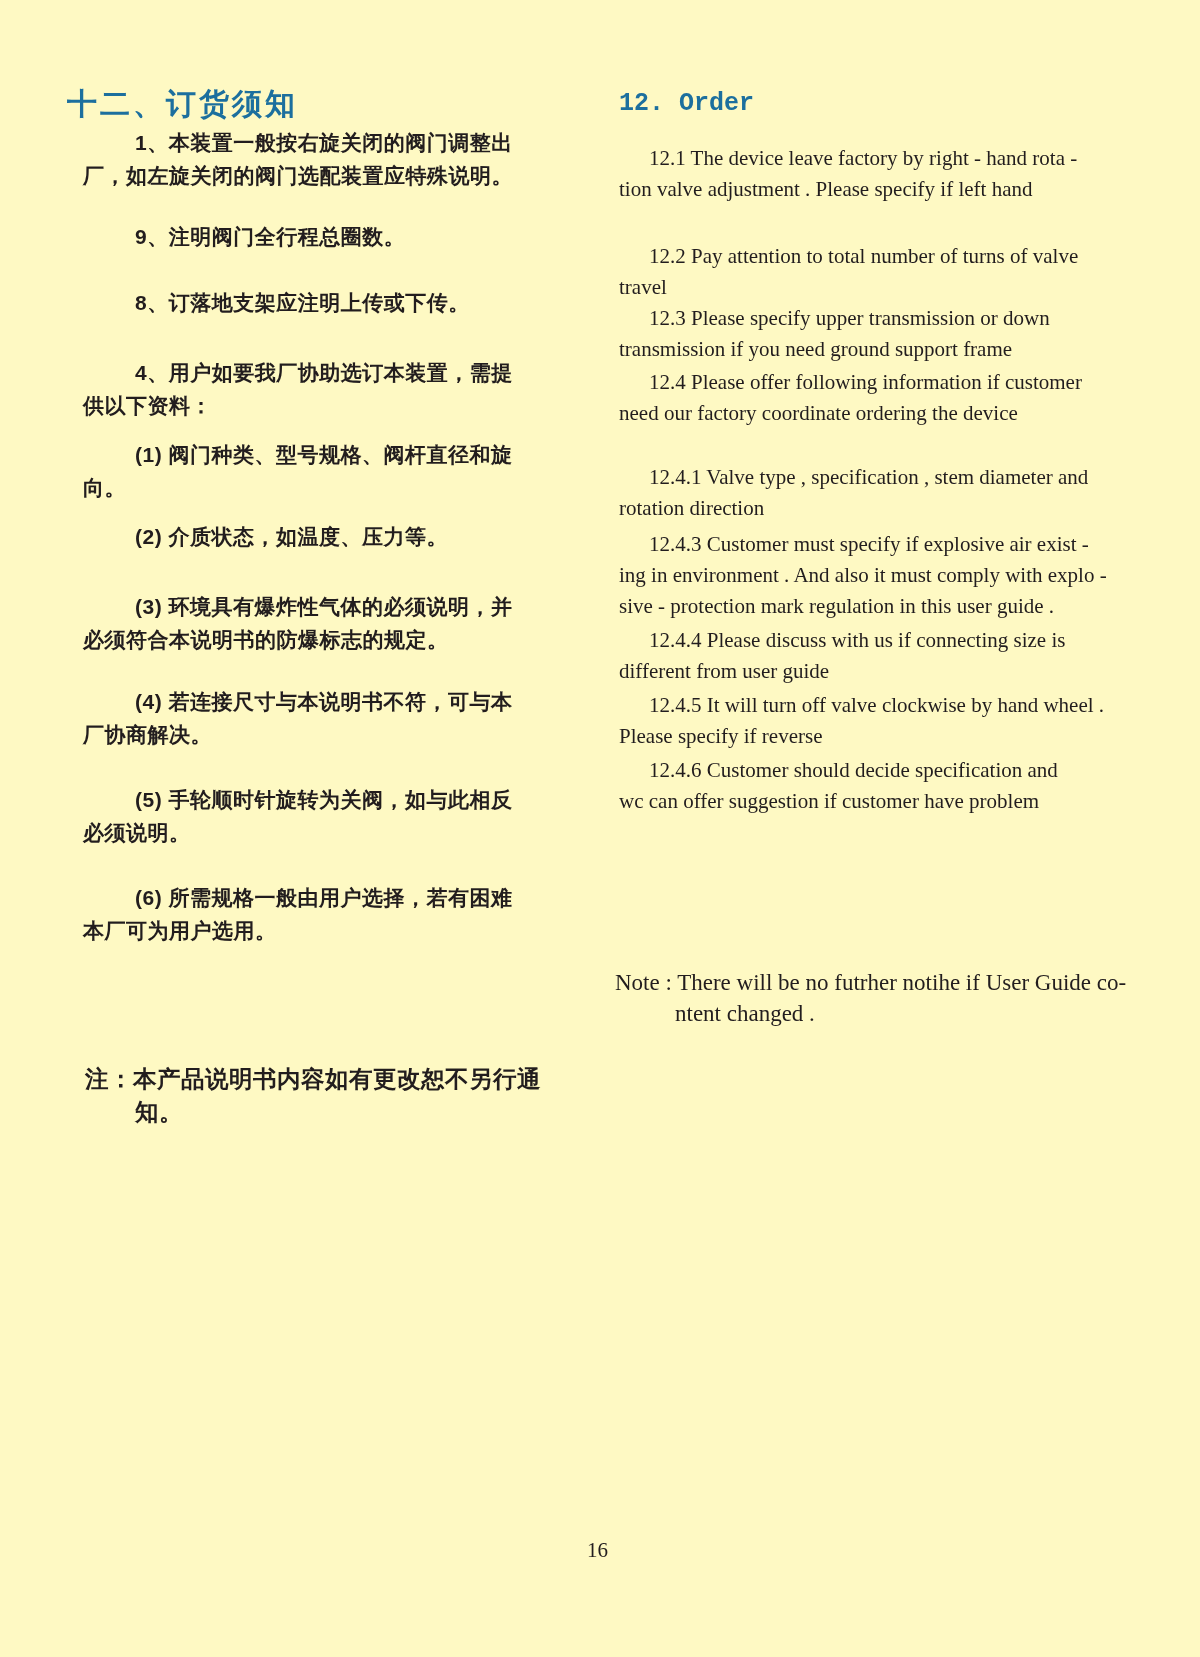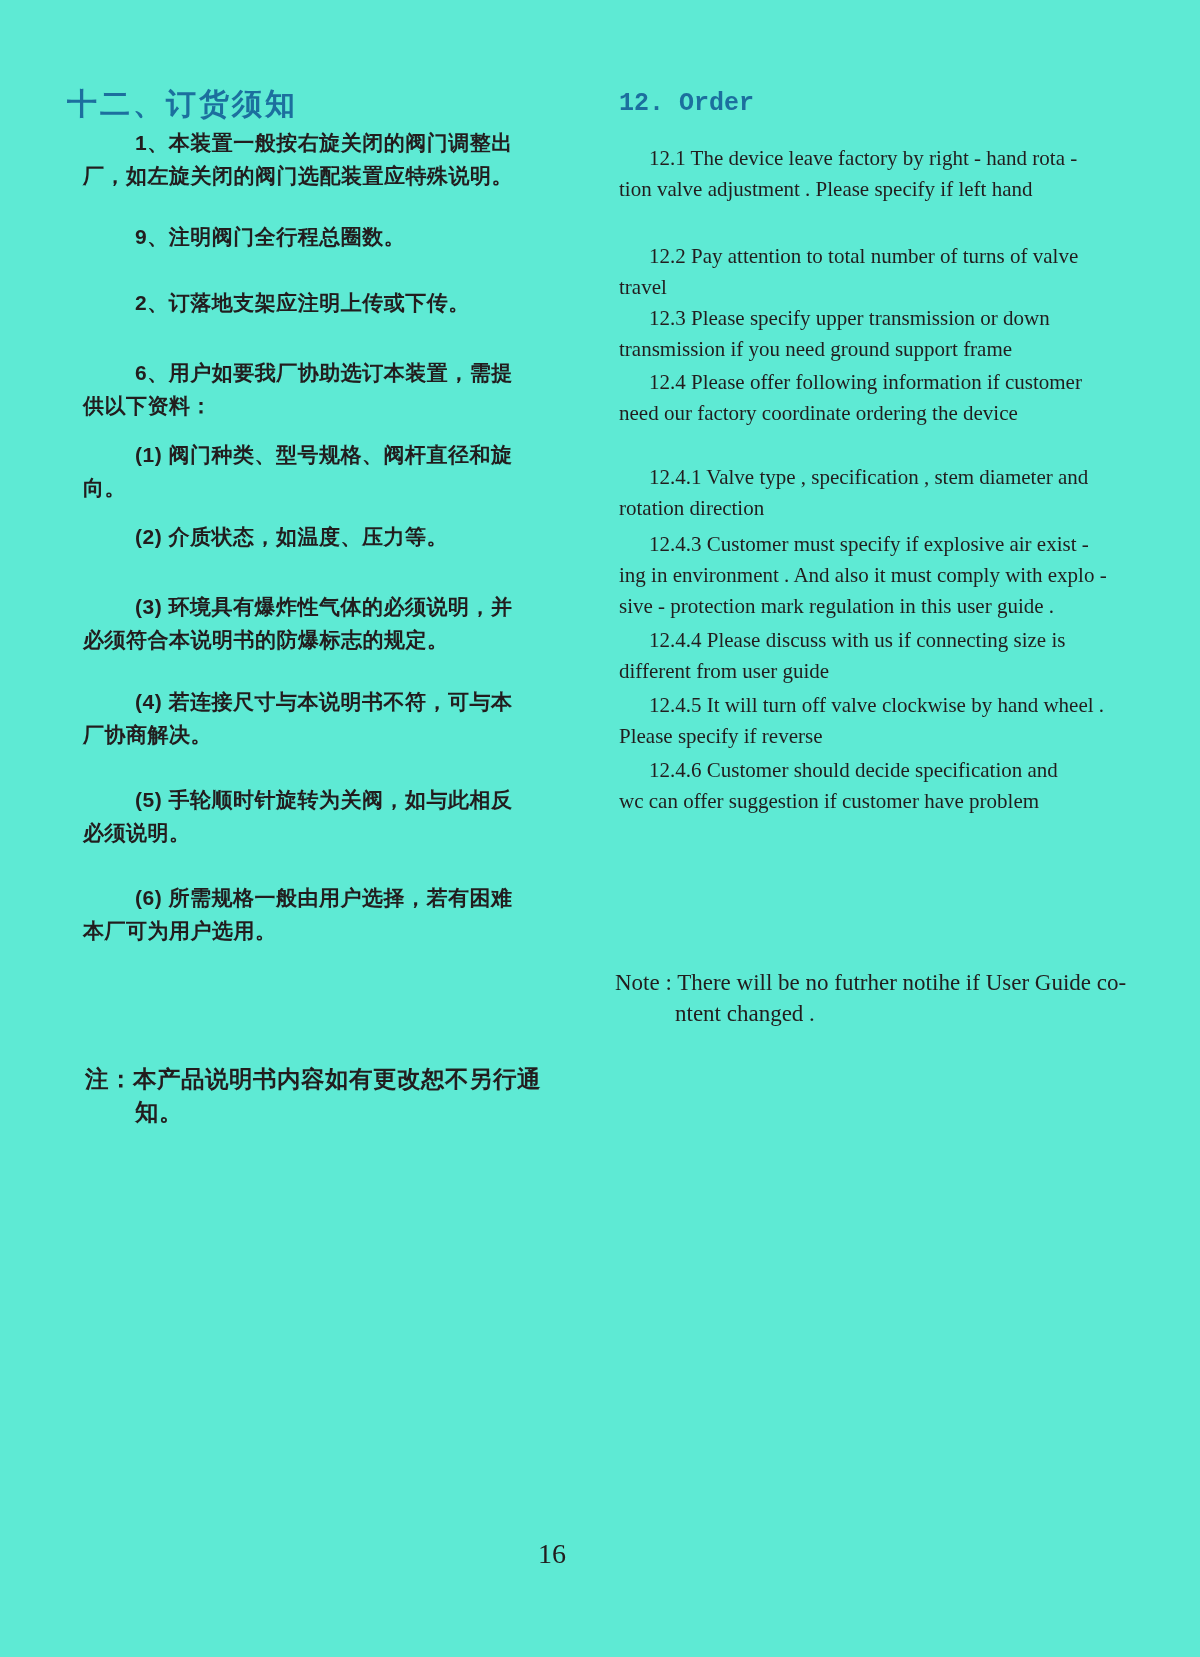--- a/index.html
+++ b/index.html
@@ -1,20 +1,20 @@
 <!DOCTYPE html>
 <html><head>
 <meta charset="utf-8">
 <style>
   html, body { margin: 0; padding: 0; background: #ffffff; }
   .page {
     position: relative;
     width: 1200px;
     height: 1657px;
-    background: #5eead4;
+    background: #fef9c3;
     overflow: hidden;
     font-family: "Liberation Sans", sans-serif;
   }
 
   
   .col-zh {
     position: absolute;
     left: 67px;
     top: 86px;
     width: 474px;
@@ -95,38 +95,38 @@
   .mt32 { margin-top: 32px !important; }
   .mt33 { margin-top: 33px !important; }
   .mt36 { margin-top: 36px !important; }
   .mt37 { margin-top: 37px !important; }
 
   .page-number {
     position: absolute;
     left: 538px;
     top: 1538px;
     width: 70px;
-    text-align: left;
+    text-align: right;
     font-family: "Liberation Serif", serif;
-    font-size: 28px;
+    font-size: 21px;
     color: #221d1e;
   }
 </style>
 </head>
 <body>
 
 <div class="page">
 
   <div class="col-zh">
     <h2 class="zh-title">十二、订货须知</h2>
     <p class="zh mt4">1、本装置一般按右旋关闭的阀门调整出
 厂，如左旋关闭的阀门选配装置应特殊说明。</p>
     <p class="zh mt28">9、注明阀门全行程总圈数。</p>
-    <p class="zh mt33">2、订落地支架应注明上传或下传。</p>
-    <p class="zh mt37">6、用户如要我厂协助选订本装置，需提
+    <p class="zh mt33">8、订落地支架应注明上传或下传。</p>
+    <p class="zh mt37">4、用户如要我厂协助选订本装置，需提
 供以下资料：</p>
     <p class="zh">(1) 阀门种类、型号规格、阀杆直径和旋
 向。</p>
     <p class="zh">(2) 介质状态，如温度、压力等。</p>
     <p class="zh mt37">(3) 环境具有爆炸性气体的必须说明，并
 必须符合本说明书的防爆标志的规定。</p>
     <p class="zh mt29">(4) 若连接尺寸与本说明书不符，可与本
 厂协商解决。</p>
     <p class="zh mt32">(5) 手轮顺时针旋转为关阀，如与此相反
 必须说明。</p>

